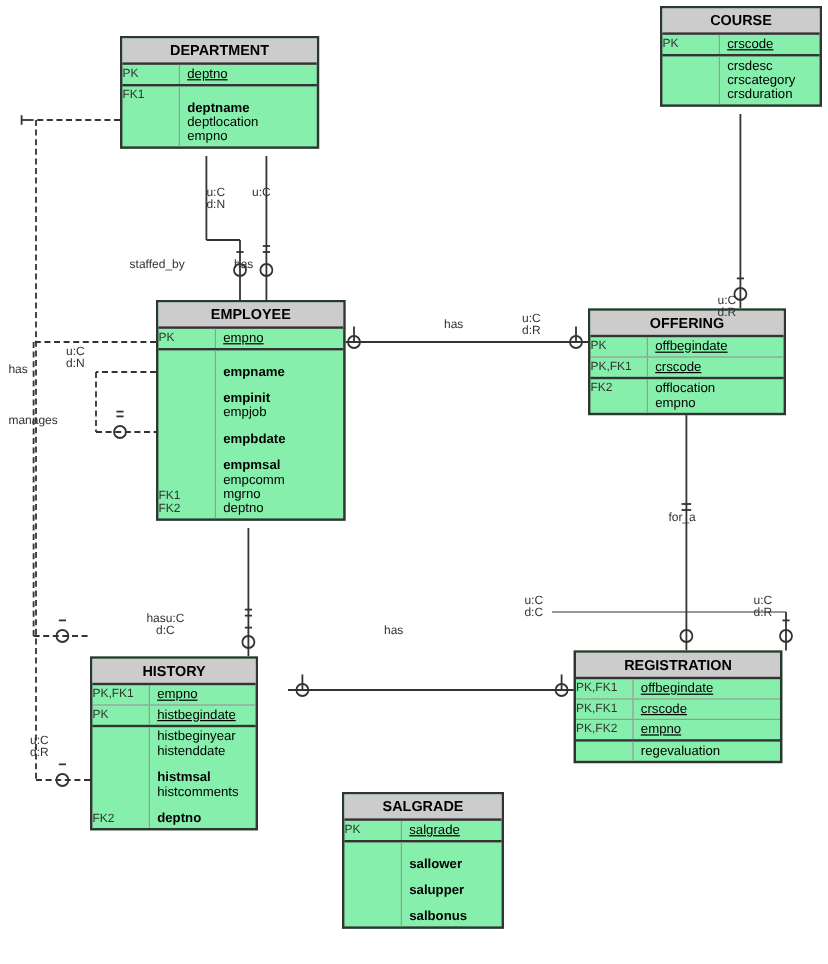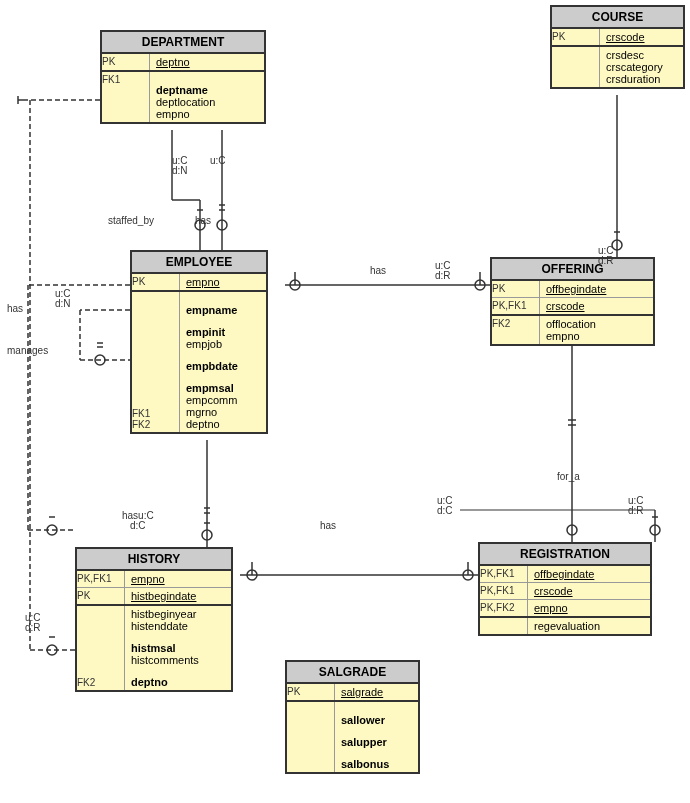--- a/index.html
+++ b/index.html
@@ -14,21 +14,21 @@
     }
     .diagram-container {
       position: relative;
       width: 690px;
       height: 803px;
     }
     
     .entity {
       position: absolute;
       border: 2px solid #333;
-      background: #fef9c3;
+      background: #86efac;
       min-width: 130px;
     }
     .entity-header {
       background: #ccc;
       text-align: center;
       font-weight: bold;
       padding: 3px 6px;
       border-bottom: 2px solid #333;
       font-size: 12px;
     }
@@ -202,21 +202,21 @@
         <div class="pk-col">FK1</div>
         <div class="field-col">
           <span class="field-name bold">deptname</span>
           <span class="field-name">deptlocation</span>
           <span class="field-name">empno</span>
         </div>
       </div>
     </div>
   </div>
 
-  <div class="entity" style="left:130px; top:250px; width:138px;">
+  <div class="entity" style="left:130px; top:250px; width:158px;">
     <div class="entity-header">EMPLOYEE</div>
     <div class="entity-body">
       <div class="entity-row divider-row">
         <div class="pk-col">PK</div>
         <div class="field-col">
           <span class="field-name underline">empno</span>
         </div>
       </div>
       <div class="entity-row">
         <div class="pk-col" style="display:flex;flex-direction:column;justify-content:flex-end;">
@@ -255,21 +255,21 @@
       <div class="entity-row">
         <div class="pk-col">FK2</div>
         <div class="field-col">
           <span class="field-name">offlocation</span>
           <span class="field-name">empno</span>
         </div>
       </div>
     </div>
   </div>
 
-  <div class="entity" style="left:75px; top:547px; width:158px;">
+  <div class="entity" style="left:75px; top:547px; width:140px;">
     <div class="entity-header">HISTORY</div>
     <div class="entity-body">
       <div class="entity-row">
         <div class="pk-col">PK,FK1</div>
         <div class="field-col">
           <span class="field-name underline">empno</span>
         </div>
       </div>
       <div class="entity-row divider-row">
         <div class="pk-col">PK</div>
@@ -347,21 +347,21 @@
   <div class="label-text" style="left:108px;top:215px;">staffed_by</div>
   <div class="label-text" style="left:195px;top:215px;">has</div>
   <div class="label-text" style="left:172px;top:155px;">u:C</div>
   <div class="label-text" style="left:172px;top:165px;">d:N</div>
   <div class="label-text" style="left:210px;top:155px;">u:C</div>
   <div class="label-text" style="left:55px;top:288px;">u:C</div>
   <div class="label-text" style="left:55px;top:298px;">d:N</div>
   <div class="label-text" style="left:370px;top:265px;">has</div>
   <div class="label-text" style="left:435px;top:260px;">u:C</div>
   <div class="label-text" style="left:435px;top:270px;">d:R</div>
-  <div class="label-text" style="left:521px;top:471px;padding-left:36px;">for_a</div>
+  <div class="label-text" style="left:521px;top:426px;padding-left:36px;">for_a</div>
   <div class="label-text" style="left:437px;top:495px;">u:C</div>
   <div class="label-text" style="left:437px;top:505px;">d:C</div>
   <div class="label-text" style="left:628px;top:495px;">u:C</div>
   <div class="label-text" style="left:628px;top:505px;">d:R</div>
   <div class="label-text" style="left:320px;top:520px;">has</div>
   <div class="label-text" style="left:122px;top:510px;">hasu:C</div>
   <div class="label-text" style="left:130px;top:520px;">d:C</div>
   <div class="label-text" style="left:25px;top:612px;">u:C</div>
   <div class="label-text" style="left:25px;top:622px;">d:R</div>
   <div class="label-text" style="left:598px;top:245px;">u:C</div>

